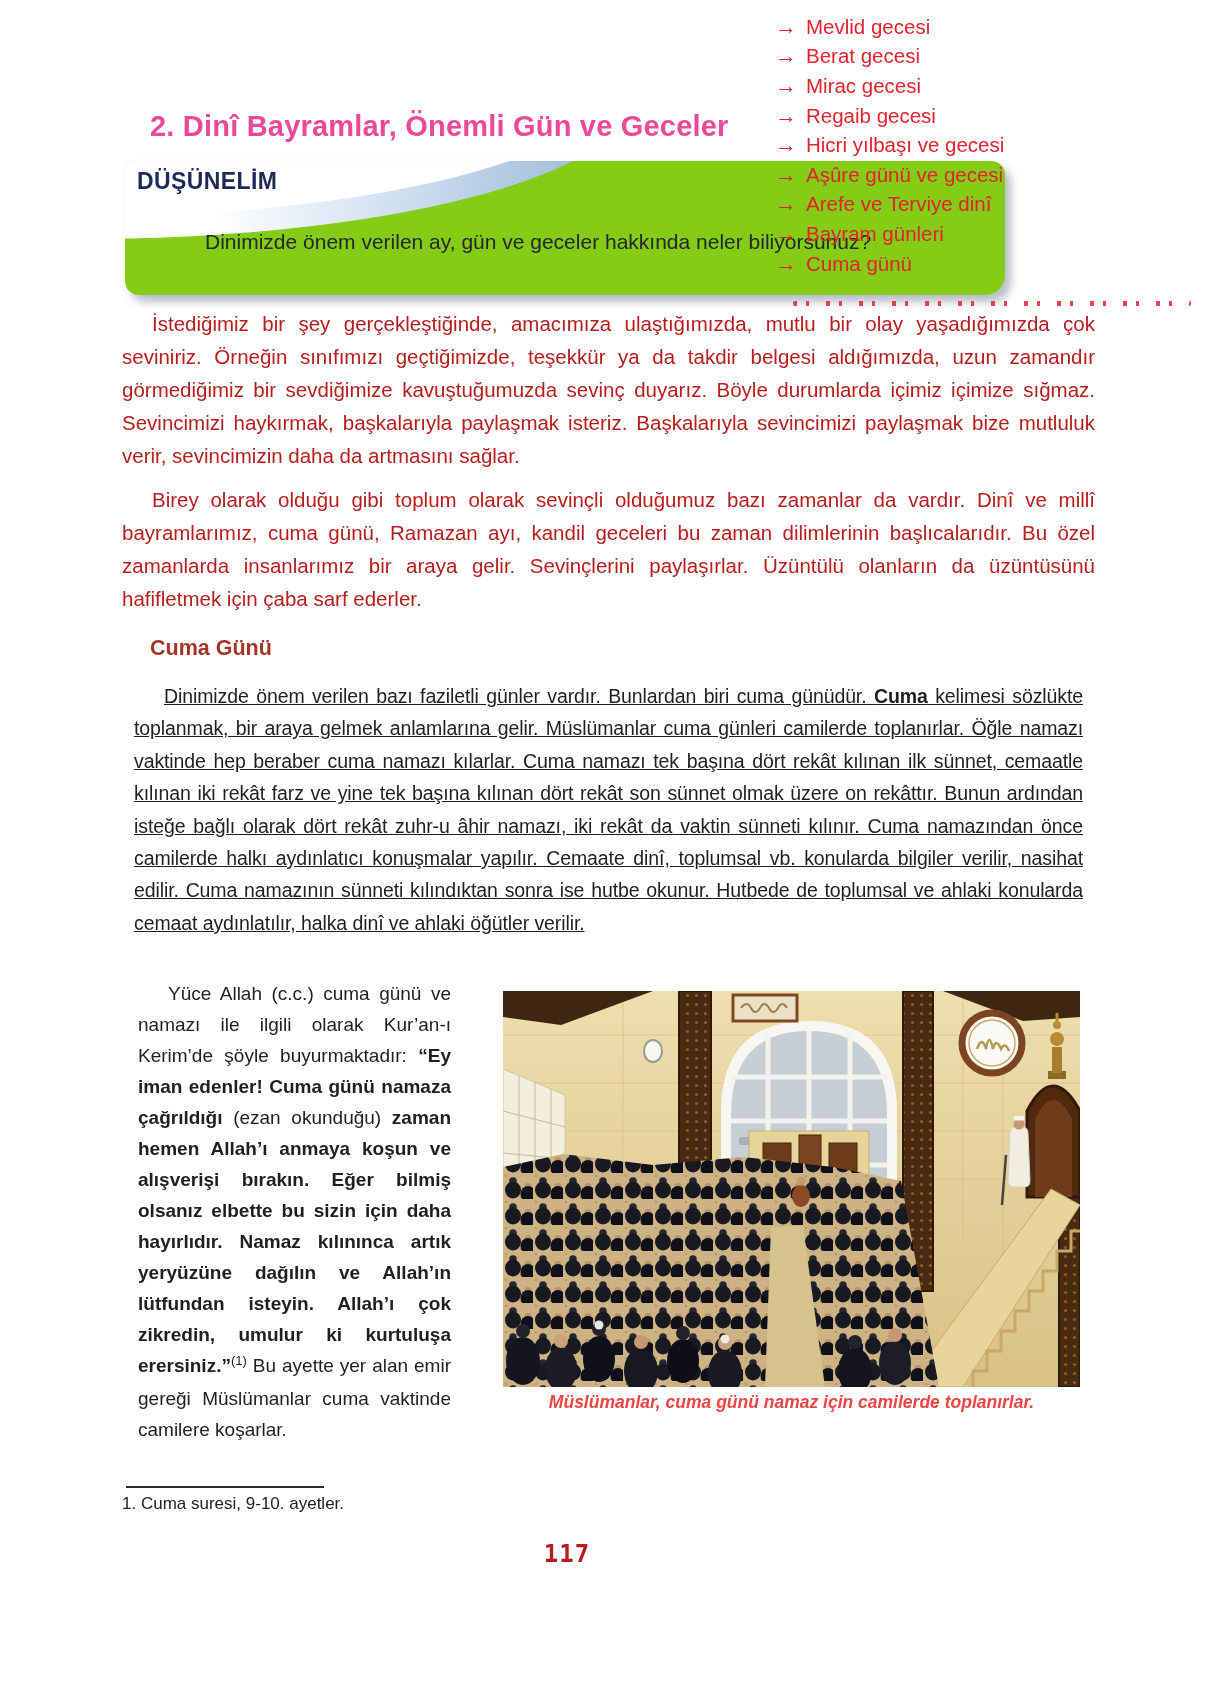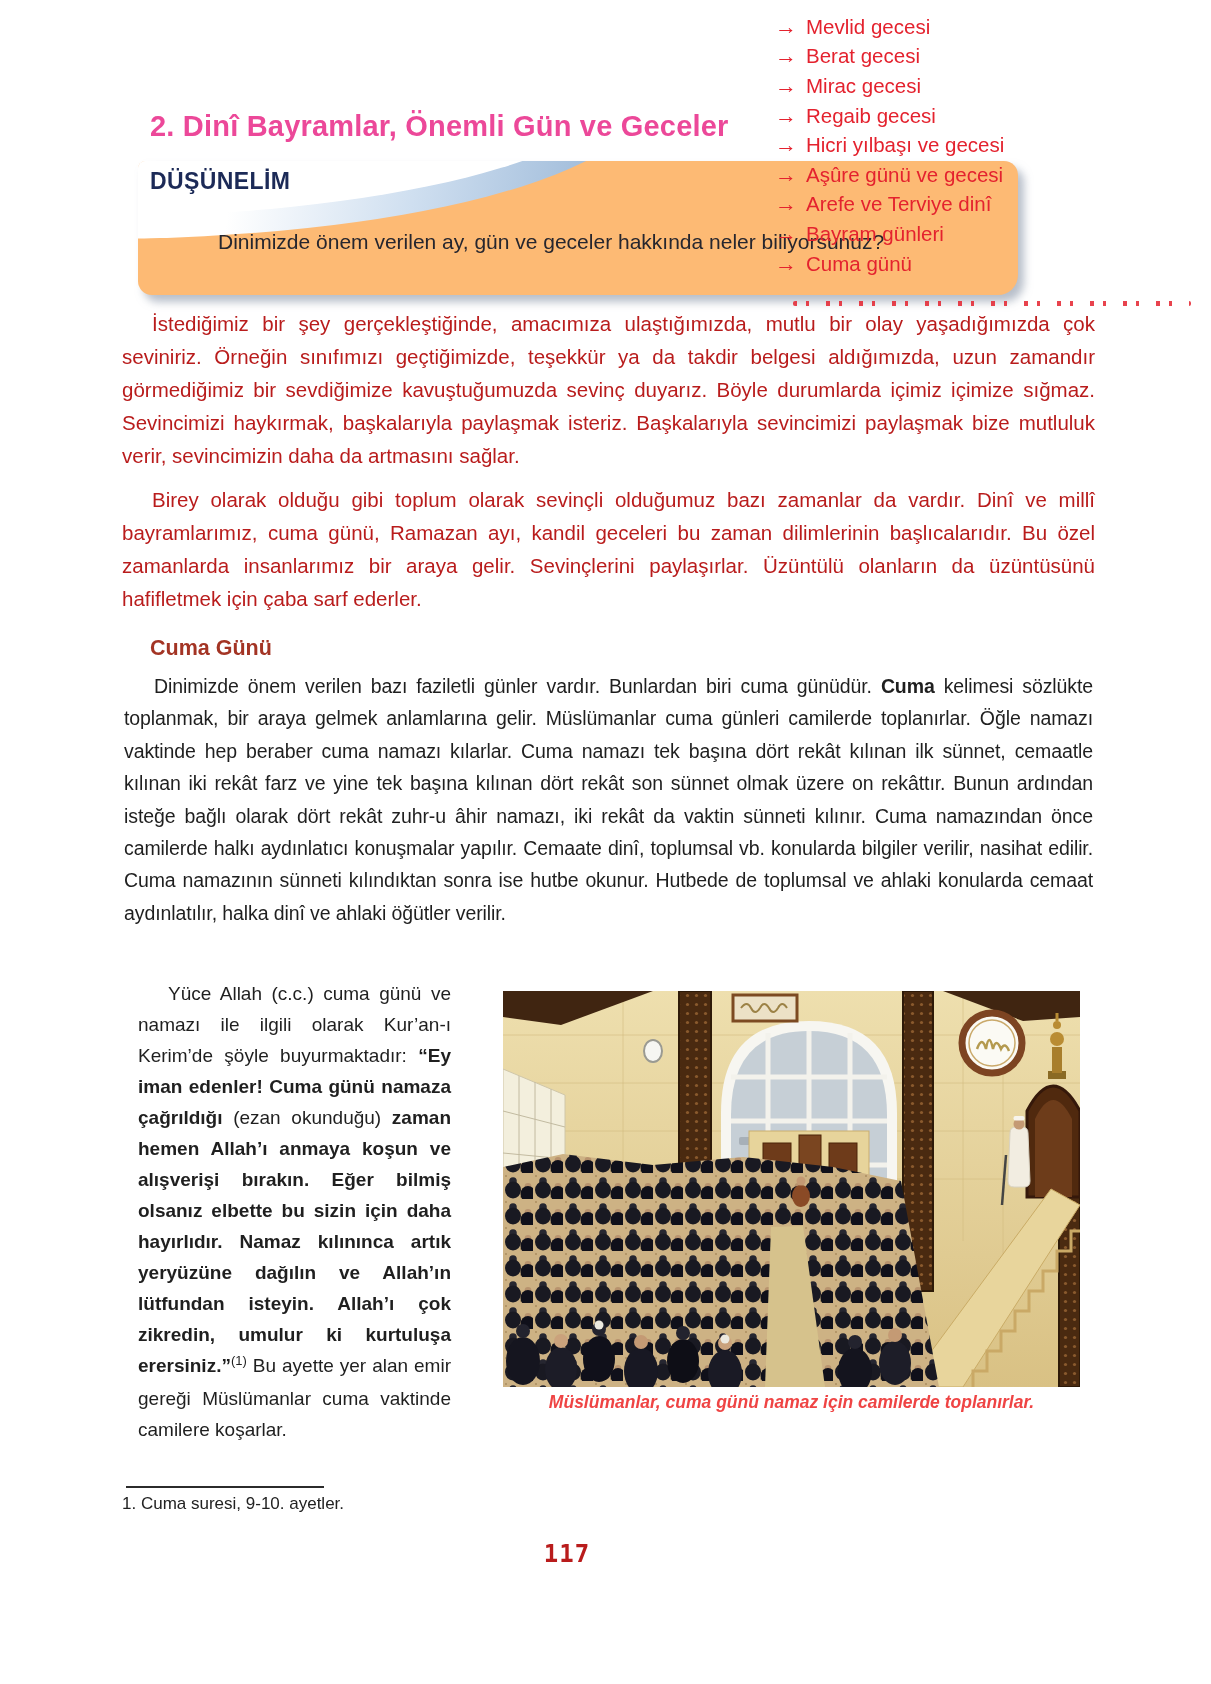--- a/index.html
+++ b/index.html
@@ -11,34 +11,34 @@
   .red-list{left:775px;top:12px;z-index:6;}
   .rl-item{display:flex;align-items:center;height:29.6px;color:#e4222e;font-size:20.5px;white-space:nowrap;}
   .rl-arrow{font-weight:bold;margin-right:9px;font-size:22px;line-height:1;}
   .clipped-strip{left:793px;top:301px;width:398px;height:5px;z-index:6;opacity:.85;border-radius:2px;
      background:repeating-linear-gradient(90deg,#e4222e 0 4px,transparent 4px 13px,#e4222e 13px 16px,transparent 16px 33px);}
 
   
   .title{left:150px;top:110px;font-size:29px;font-weight:bold;color:#ec4899;letter-spacing:.2px;z-index:4;}
 
   
-  .think-box{left:138px;top:161px;width:880px;height:134px;background:#fdba74;
+  .think-box{left:125px;top:161px;width:880px;height:134px;background:#84cc16;
      border-radius:8px 14px 20px 14px;box-shadow:6px 7px 9px rgba(125,138,158,.55);overflow:hidden;z-index:1;}
   .sw-blue{position:absolute;left:-70px;top:-74px;width:580px;height:152px;
      background:linear-gradient(100deg,#ffffff 30%,#cfdff0 60%,#8fafd2 100%);border-radius:0 0 100% 30px;}
   .sw-white{position:absolute;left:-70px;top:-84px;width:556px;height:140px;background:#ffffff;border-radius:0 0 100% 20px;}
   .think-label{position:absolute;left:12px;top:7px;font-size:23px;font-weight:bold;color:#1c2a57;letter-spacing:.4px;}
   .think-q{position:absolute;left:80px;top:69px;font-size:21px;color:#26262e;text-align:center;}
 
   
   .bodytext{left:122px;top:307px;width:973px;}
   p.bp{margin:0 0 11px;font-size:20.5px;line-height:33px;text-align:justify;text-indent:30px;color:#b91c1c;}
   .sec-head{left:150px;top:636px;font-size:21.5px;font-weight:bold;color:#a33424;}
   .cuma-p{left:122px;top:668px;width:973px;}
-  .cuma-p p{margin:2px;font-size:19.5px;line-height:32.4px;text-align:justify;text-indent:30px;letter-spacing:-.1px;}
+  .cuma-p p{margin:12px;font-size:19.5px;line-height:32.4px;text-align:justify;text-indent:30px;letter-spacing:-.1px;text-decoration:underline;}
   .bld{font-weight:bold;}
   .sup{font-size:13px;position:relative;top:-7px;}
 
   
   .left-col{left:122px;top:962px;width:345px;}
   .left-col p{margin:16px;font-size:19px;line-height:31px;text-align:justify;text-indent:30px;}
   .photo{left:503px;top:991px;width:577px;height:396px;}
   .caption{left:503px;top:1392px;width:577px;text-align:center;font-size:17.5px;font-style:italic;
            font-weight:bold;color:#ef4444;}
 

